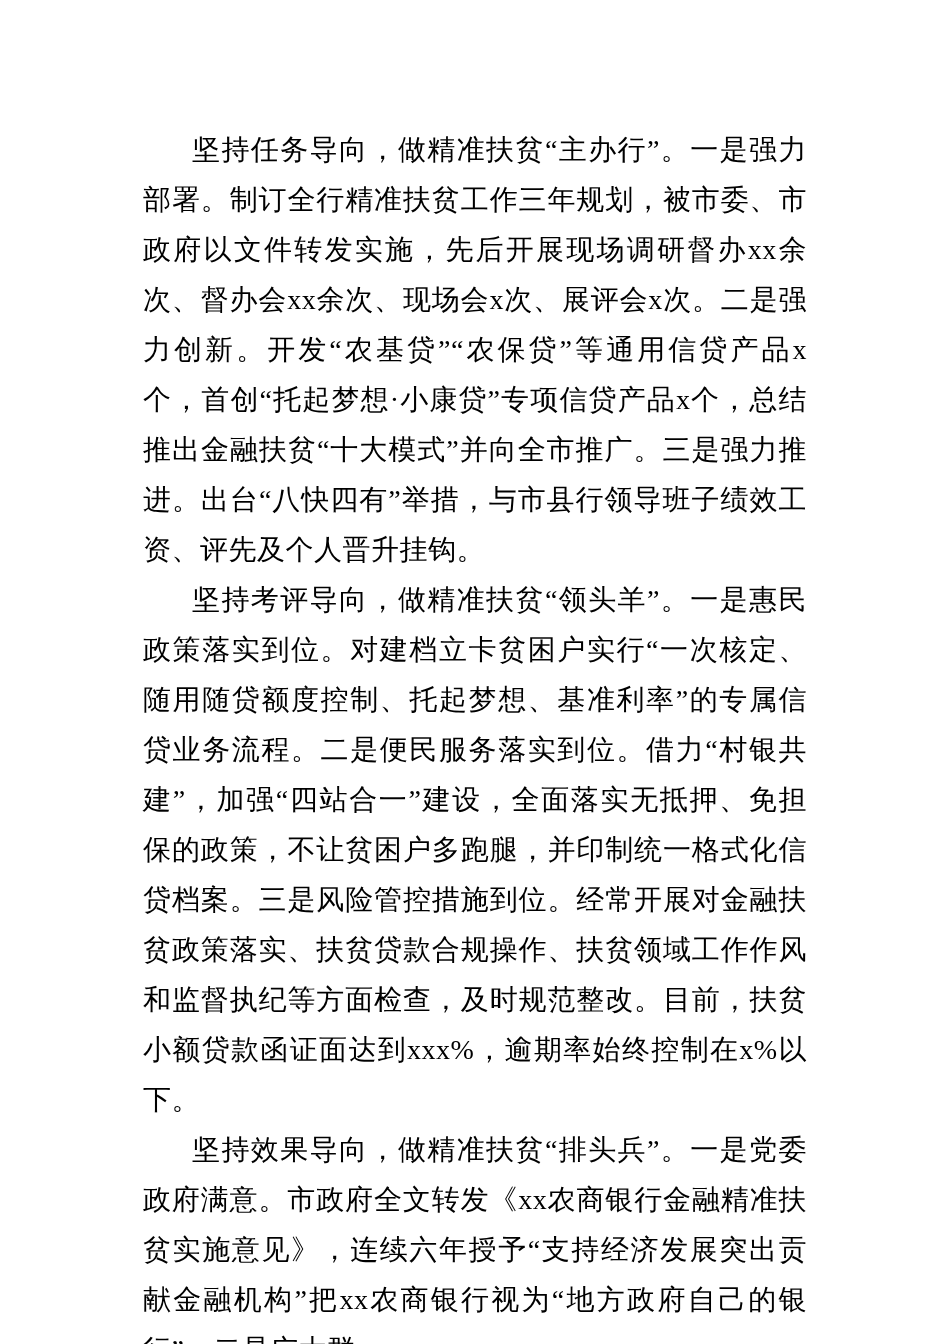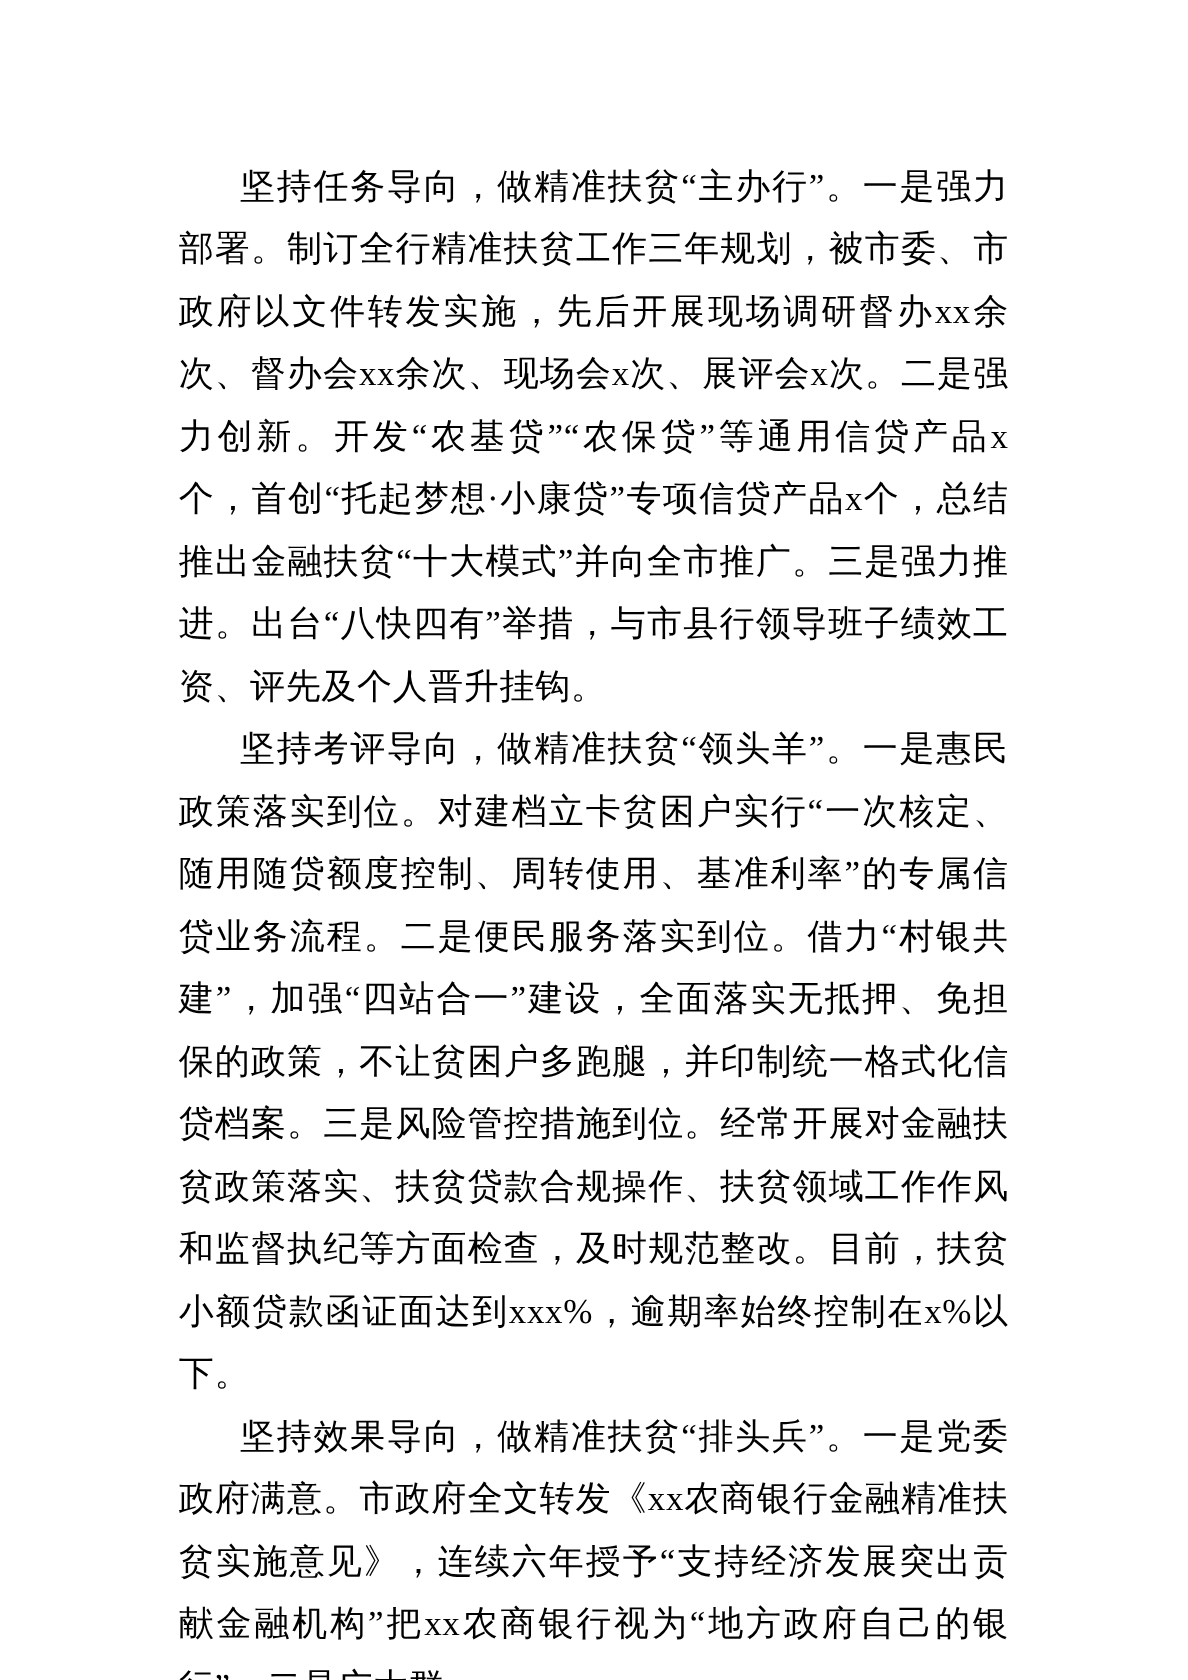--- a/index.html
+++ b/index.html
@@ -33,16 +33,16 @@
     text-indent: 49px;
     word-break: break-all;
   }
 </style>
 </head>
 <body>
 
 <div class="page">
   <div class="doc-content">
     <p>坚持任务导向，做精准扶贫“主办行”。一是强力部署。制订全行精准扶贫工作三年规划，被市委、市政府以文件转发实施，先后开展现场调研督办xx余次、督办会xx余次、现场会x次、展评会x次。二是强力创新。开发“农基贷”“农保贷”等通用信贷产品x个，首创“托起梦想·小康贷”专项信贷产品x个，总结推出金融扶贫“十大模式”并向全市推广。三是强力推进。出台“八快四有”举措，与市县行领导班子绩效工资、评先及个人晋升挂钩。</p>
-    <p>坚持考评导向，做精准扶贫“领头羊”。一是惠民政策落实到位。对建档立卡贫困户实行“一次核定、随用随贷额度控制、周转使用、基准利率”的专属信贷业务流程。二是便民服务落实到位。借力“村银共建”，加强“四站合一”建设，全面落实无抵押、免担保的政策，不让贫困户多跑腿，并印制统一格式化信贷档案。三是风险管控措施到位。经常开展对金融扶贫政策落实、扶贫贷款合规操作、扶贫领域工作作风和监督执纪等方面检查，及时规范整改。目前，扶贫小额贷款函证面达到xxx%，逾期率始终控制在x%以下。</p>
+    <p>坚持考评导向，做精准扶贫“领头羊”。一是惠民政策落实到位。对建档立卡贫困户实行“一次核定、随用随贷额度控制、托起梦想、基准利率”的专属信贷业务流程。二是便民服务落实到位。借力“村银共建”，加强“四站合一”建设，全面落实无抵押、免担保的政策，不让贫困户多跑腿，并印制统一格式化信贷档案。三是风险管控措施到位。经常开展对金融扶贫政策落实、扶贫贷款合规操作、扶贫领域工作作风和监督执纪等方面检查，及时规范整改。目前，扶贫小额贷款函证面达到xxx%，逾期率始终控制在x%以下。</p>
     <p>坚持效果导向，做精准扶贫“排头兵”。一是党委政府满意。市政府全文转发《xx农商银行金融精准扶贫实施意见》，连续六年授予“支持经济发展突出贡献金融机构”把xx农商银行视为“地方政府自己的银行”。二是广大群</p>
   </div>
 </div>
 
 </body></html>

